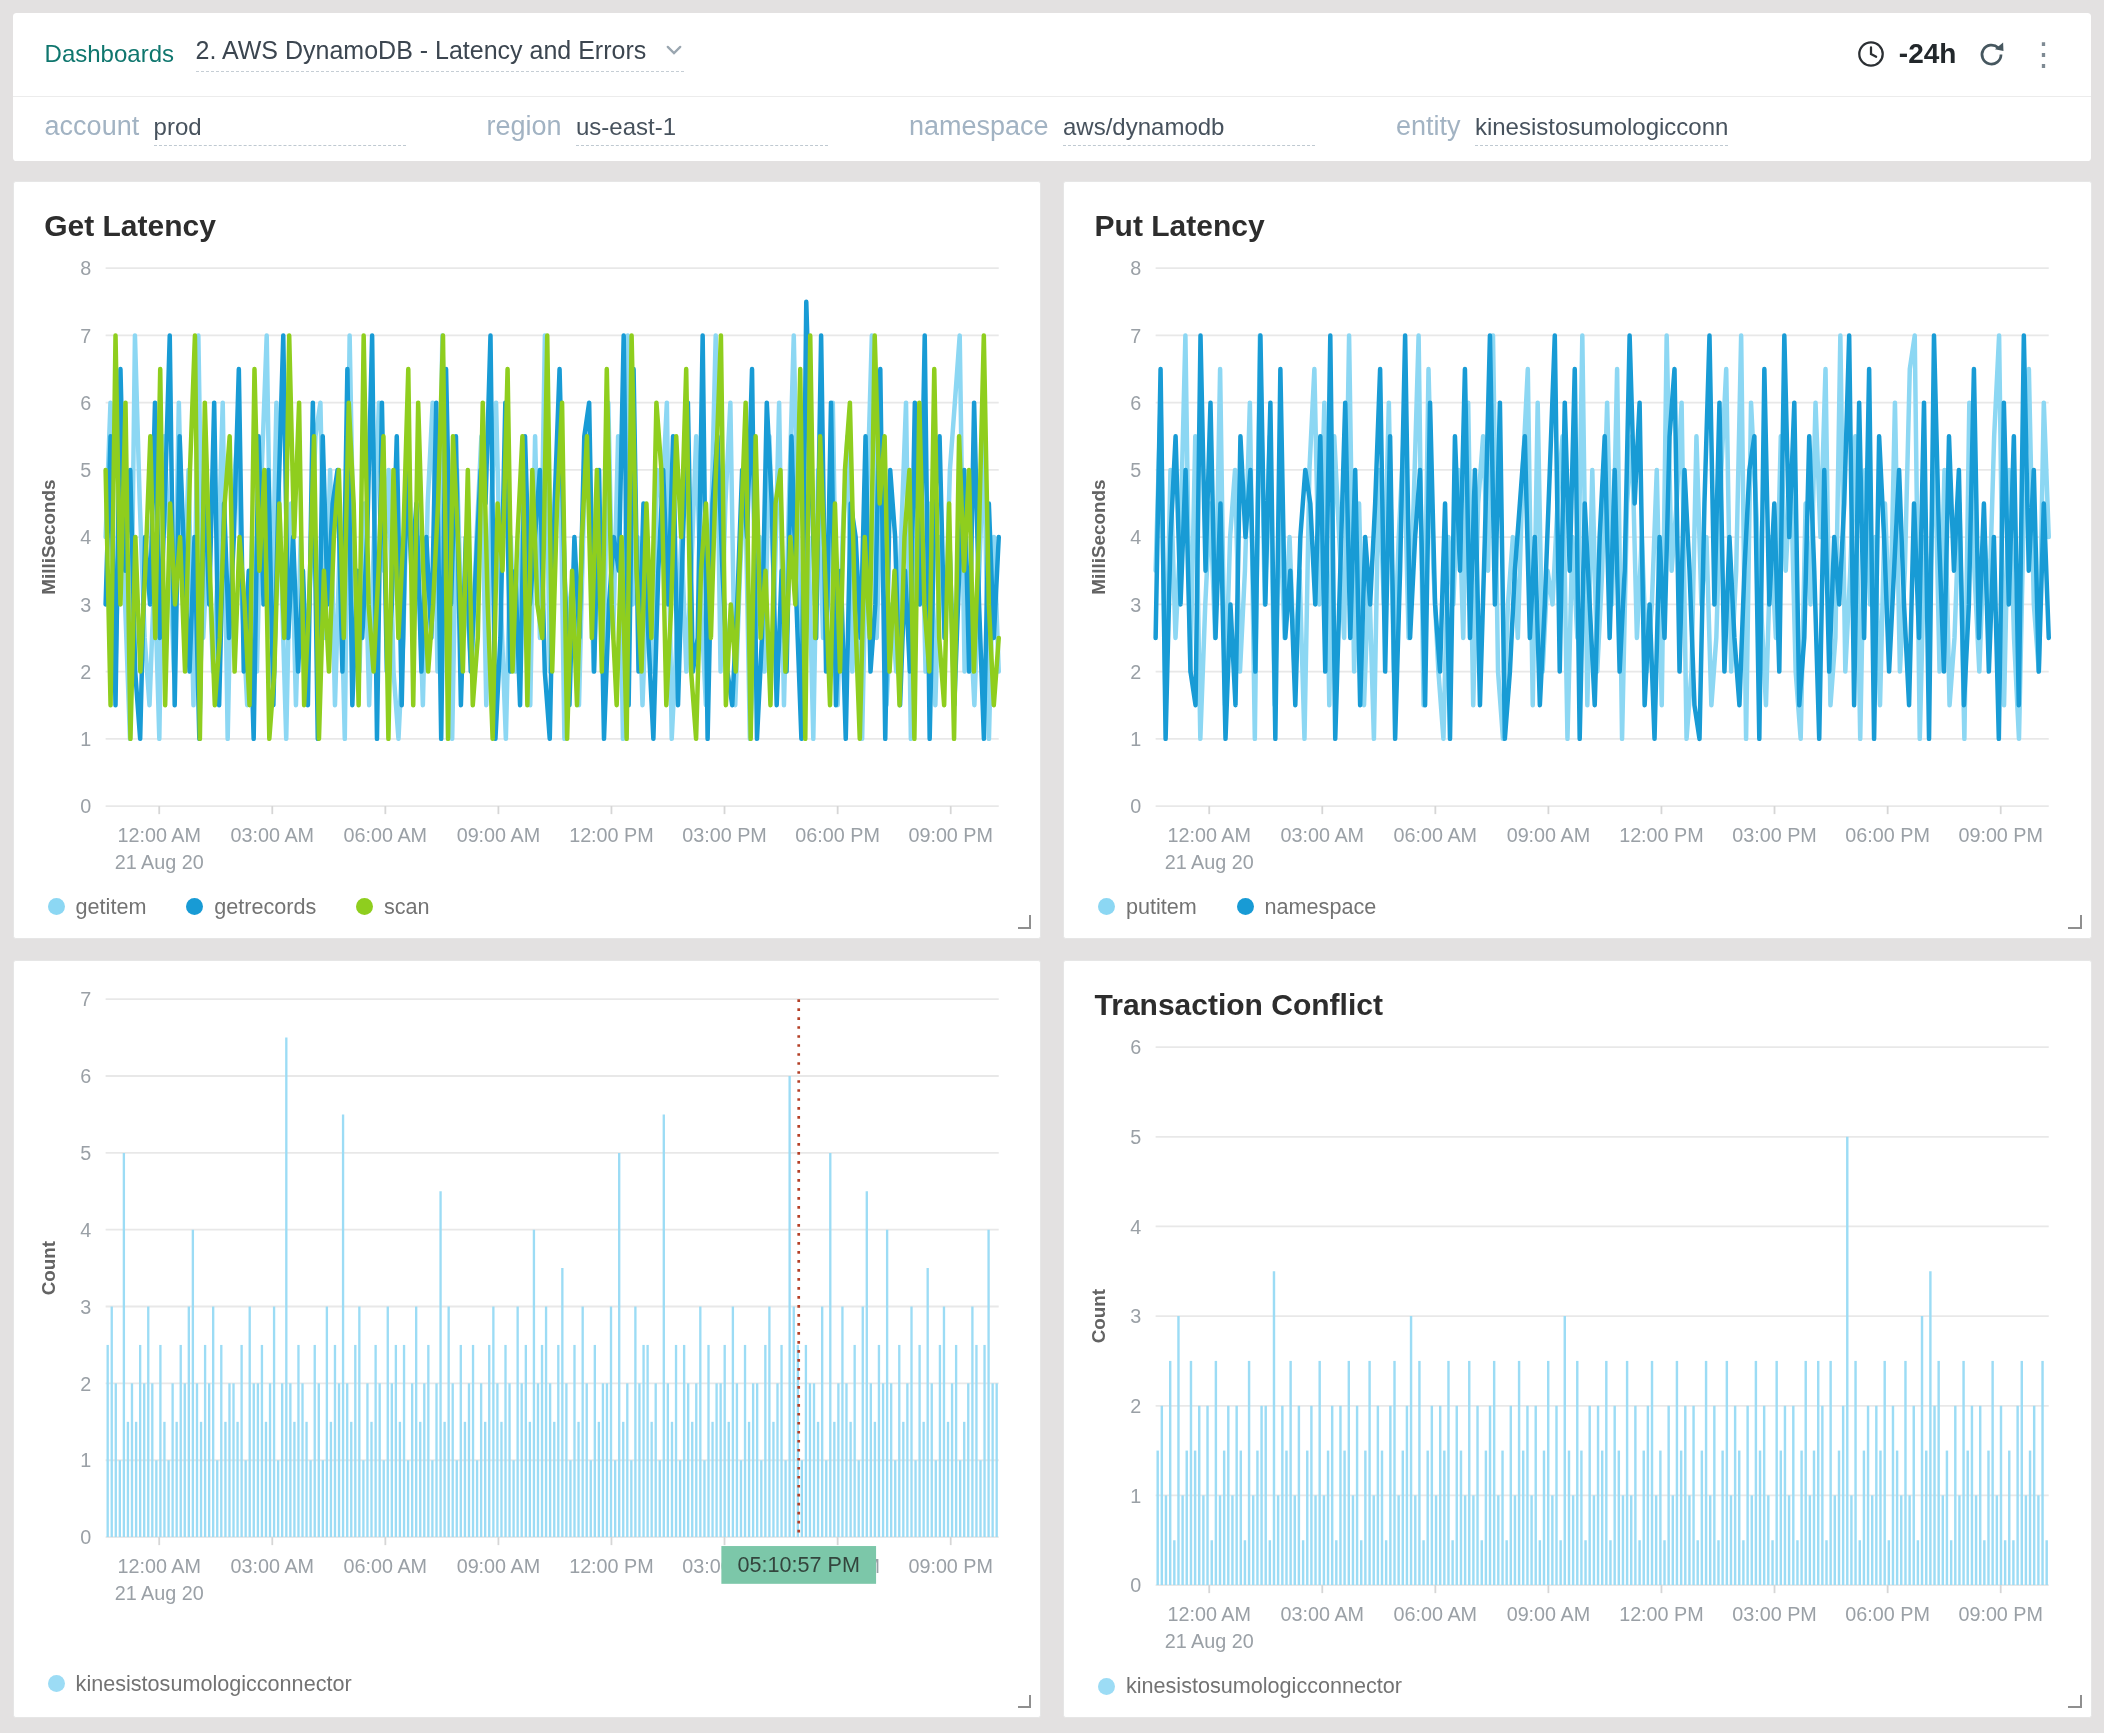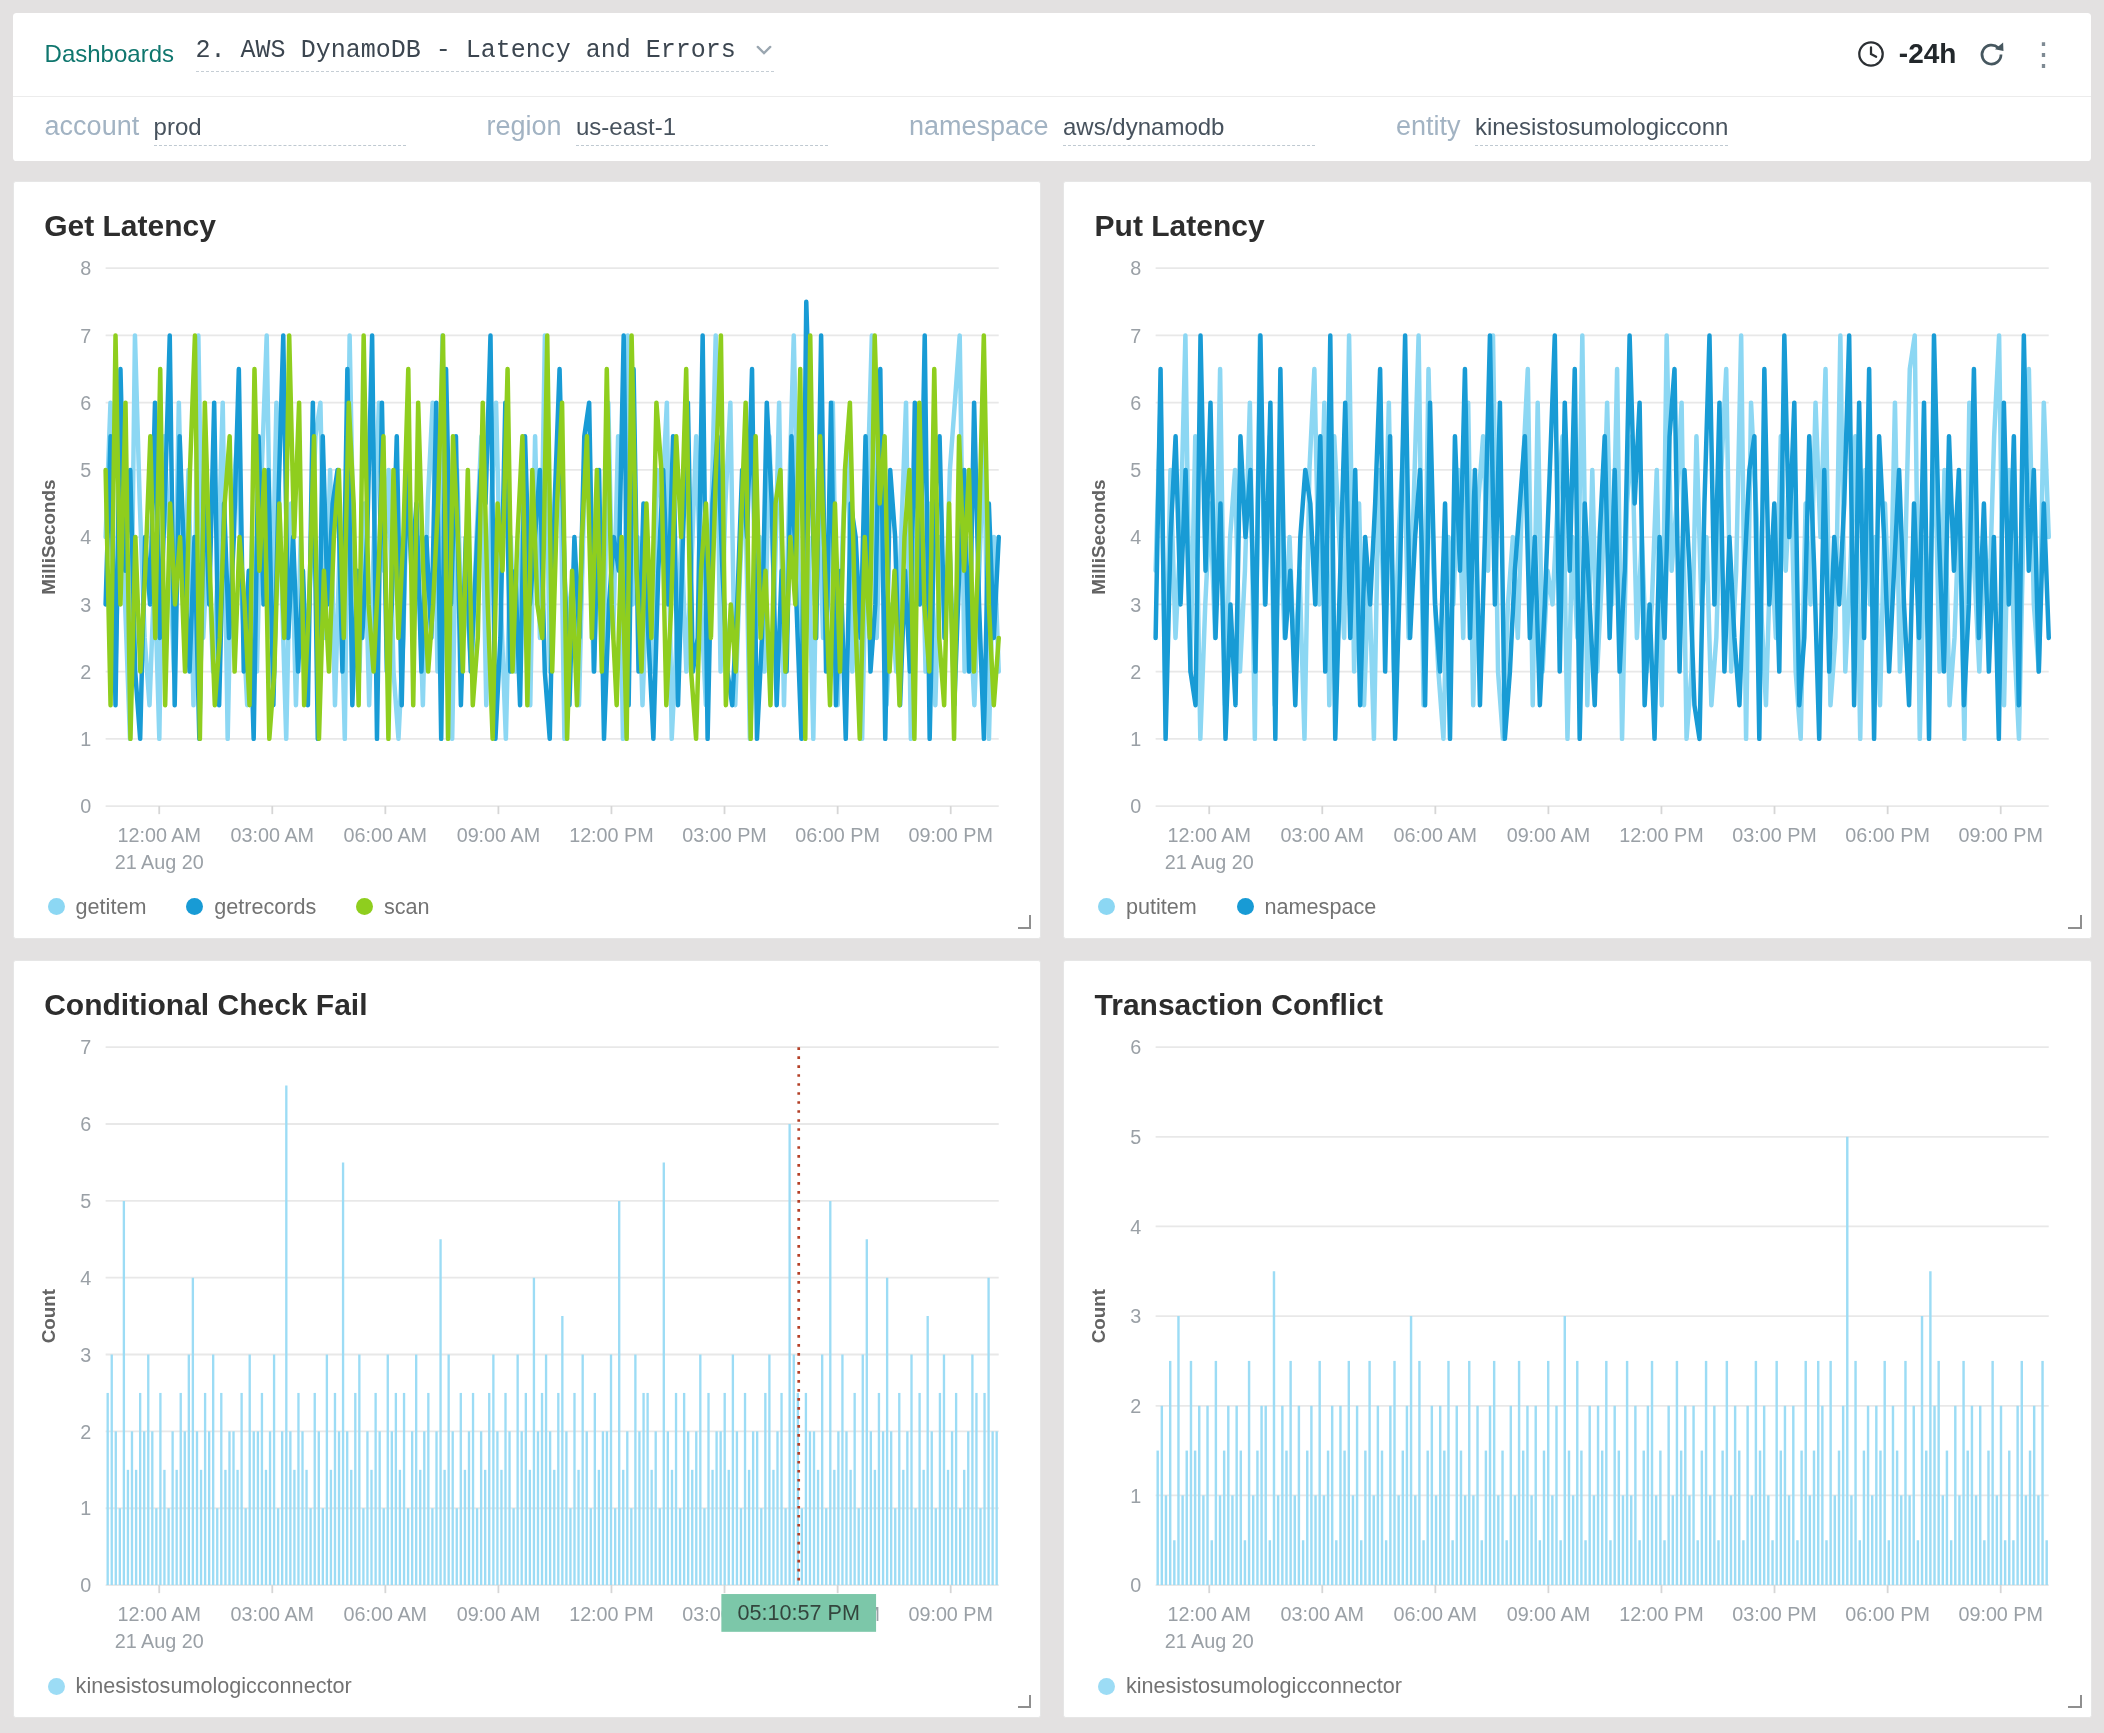--- a/index.html
+++ b/index.html
@@ -13,21 +13,21 @@
   }
   
   .topbar {
     background: #fff;
     height: 83px;
     display: flex; align-items: center;
     padding: 0 32px;
     border-radius: 3.6px 3.6px 0 0;
   }
   .breadcrumb { font-size: 24px; color: #0f766e; margin-right: 21.6px; cursor: pointer; }
-  .title-wrap { display: flex; align-items: center; gap: 18px; border-bottom: 1.8px dashed #c6ced5; padding-bottom: 6.3px; cursor: pointer; font-family: Liberation Mono, monospace; }
+  .title-wrap { display: flex; align-items: center; gap: 18px; border-bottom: 1.8px dashed #c6ced5; padding-bottom: 6.3px; cursor: pointer; }
   .dash-title { font-size: 25px; color: #3c4650; }
   .caret { width: 20px; height: 20px; }
   .topbar-right { margin-left: auto; display: flex; align-items: center; gap: 21px; }
   .time-range { display: flex; align-items: center; gap: 12.6px; cursor: pointer; }
   .time-range-label { font-size: 28px; font-weight: bold; color: #22272b; }
   .icon-btn { background: none; border: none; cursor: pointer; display: flex; align-items: center; }
   .kebab { font-size: 32px; color: #7e8a93; line-height: 1; }
   
   .filters {
     background: #fff;
@@ -256,21 +256,20 @@
           </div>
           <div class="legend-item">
             <span class="dot" style="background:#189BD5"></span>
             <span>namespace</span>
           </div>
         </div>
       <div class="resize"></div>
     </section>
 
     <section class="panel">
-      <h2>Conditional Check Fail</h2>
       <div class="chart"><svg width="980" height="626" viewBox="0 0 1089 696">
             <g>
               <line x1="76" x2="1069" y1="616.0" y2="616.0" stroke="#e8e8e8" stroke-width="2"></line>
               <text class="tick" x="60" y="624.0" text-anchor="end">0</text>
               <line x1="76" x2="1069" y1="530.6" y2="530.6" stroke="#e8e8e8" stroke-width="2"></line>
               <text class="tick" x="60" y="538.6" text-anchor="end">1</text>
               <line x1="76" x2="1069" y1="445.1" y2="445.1" stroke="#e8e8e8" stroke-width="2"></line>
               <text class="tick" x="60" y="453.1" text-anchor="end">2</text>
               <line x1="76" x2="1069" y1="359.7" y2="359.7" stroke="#e8e8e8" stroke-width="2"></line>
               <text class="tick" x="60" y="367.7" text-anchor="end">3</text>

